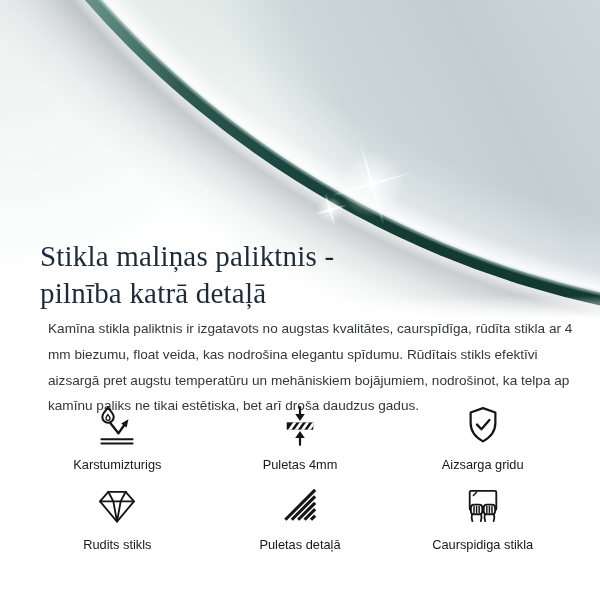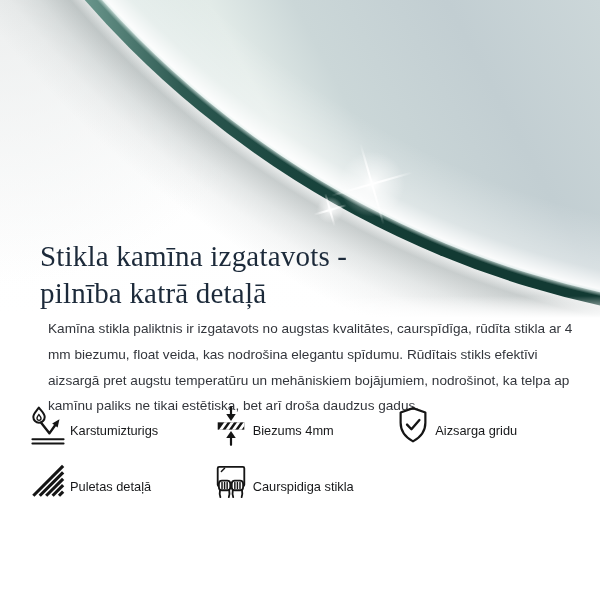--- a/index.html
+++ b/index.html
@@ -72,41 +72,41 @@
     position:absolute;left:48px;top:316px;width:535px;margin:0;
     font-size:13.6px;line-height:25.8px;color:#33363c;
   }
 
   
   .features{
     position:absolute;left:26px;right:26px;top:404px;
     display:grid;grid-template-columns:repeat(3,1fr);
     row-gap:12px;justify-items:center;
   }
-  .feature{display:flex;flex-direction:row;align-items:center;width:100%;}
+  .feature{display:flex;flex-direction:column;align-items:center;width:100%;justify-content:flex-end;}
   .ficon{width:44px;height:44px;display:block;}
   .ficon svg{width:44px;height:44px;display:block;}
   .flabel{margin-top:9px;font-size:12.8px;line-height:15px;color:#17181a;text-align:center;}
 </style>
 </head>
 <body>
 
 <div class="photo">
   <div class="glass-shadow"></div>
   <div class="glass-rim"></div>
   <div class="glass-top"></div>
   <div class="glass-sheen"></div>
   <div class="sparkle sparkle-1"></div>
   <div class="sparkle sparkle-2"></div>
   <div class="photo-fade"></div>
 </div>
 
 <div class="content">
 
-  <h1 class="title"><span>Stikla kamīna izgatavots -</span><br><span>pilnība katrā detaļā</span></h1>
+  <h1 class="title"><span>Stikla maliņas paliktnis -</span><br><span>pilnība katrā detaļā</span></h1>
 
   <p class="desc">Kamīna stikla paliktnis ir izgatavots no augstas kvalitātes, caurspīdīga, rūdīta stikla ar 4 mm biezumu, float veida, kas nodrošina elegantu spīdumu. Rūdītais stikls efektīvi aizsargā pret augstu temperatūru un mehāniskiem bojājumiem, nodrošinot, ka telpa ap kamīnu paliks ne tikai estētiska, bet arī droša daudzus gadus.</p>
 
   <div class="features">
 
     <div class="feature">
       <span class="ficon">
         <svg viewBox="0 0 48 48" fill="none" stroke="#151515" stroke-width="2.2" stroke-linecap="round" stroke-linejoin="round">
           <path d="M14 4 C11 8 8 10.5 8 14.2 A6.2 6.2 0 0 0 20.4 14.2 C20.4 10.5 17 8 14 4 Z"></path>
           <path d="M14 11.5 C12.8 13.2 12 14.2 12 15.6 a2.2 2.2 0 0 0 4.4 0 C16.4 14.2 15.4 13.2 14 11.5" stroke-width="1.5"></path>
@@ -129,33 +129,44 @@
           <path d="M24 3.5 V11"></path>
           <polygon points="24,18.5 18.8,11 29.2,11" fill="#151515" stroke="none"></polygon>
           <rect x="9.5" y="20" width="29" height="8" fill="#151515" stroke="none"></rect>
           <g clip-path="url(#barclip)" stroke="#ffffff" stroke-width="3" stroke-linecap="butt">
             <path d="M10 32 L22 15 M17 32 L29 15 M24 32 L36 15 M31 32 L43 15"></path>
           </g>
           <path d="M24 44.5 V37"></path>
           <polygon points="24,29.5 18.8,37 29.2,37" fill="#151515" stroke="none"></polygon>
         </svg>
       </span>
-      <span class="flabel">Biezums 4mm</span>
+      <span class="flabel">Puletas 4mm</span>
     </div>
 
     <div class="feature">
       <span class="ficon">
         <svg viewBox="0 0 48 48" fill="none" stroke="#151515" stroke-width="2.4" stroke-linecap="round" stroke-linejoin="round">
           <path d="M24 4.5 L37.5 9.2 V20.5 C37.5 30 32 36.5 24 40.8 C16 36.5 10.5 30 10.5 20.5 V9.2 Z"></path>
           <path d="M17.5 22.5 L22.3 27.5 L31 17.5" stroke-width="2.6"></path>
         </svg>
       </span>
       <span class="flabel">Aizsarga gridu</span>
     </div>
 
+    <div class="feature">
+      <span class="ficon">
+        <svg viewBox="0 0 48 48" fill="none" stroke="#151515" stroke-width="2" stroke-linecap="round" stroke-linejoin="round">
+          <path d="M14.5 8.5 H33.5 L42.5 19 L24 41 L5.5 19 Z"></path>
+          <path d="M5.5 19 H42.5"></path>
+          <path d="M14.5 8.5 L20 19 M33.5 8.5 L28 19"></path>
+          <path d="M20 19 L24 41 M28 19 L24 41"></path>
+        </svg>
+      </span>
+      <span class="flabel">Rudits stikls</span>
+    </div>
 
     <div class="feature">
       <span class="ficon">
         <svg viewBox="0 0 48 48" fill="none" stroke="#151515" stroke-width="3.4" stroke-linecap="butt">
           <path d="M8 39 L40.5 6.5"></path>
           <path d="M15 39 L40.5 13.5"></path>
           <path d="M22 39 L40.5 20.5"></path>
           <path d="M29 39 L40.5 27.5"></path>
           <path d="M36 39 L40.5 34.5"></path>
         </svg>

